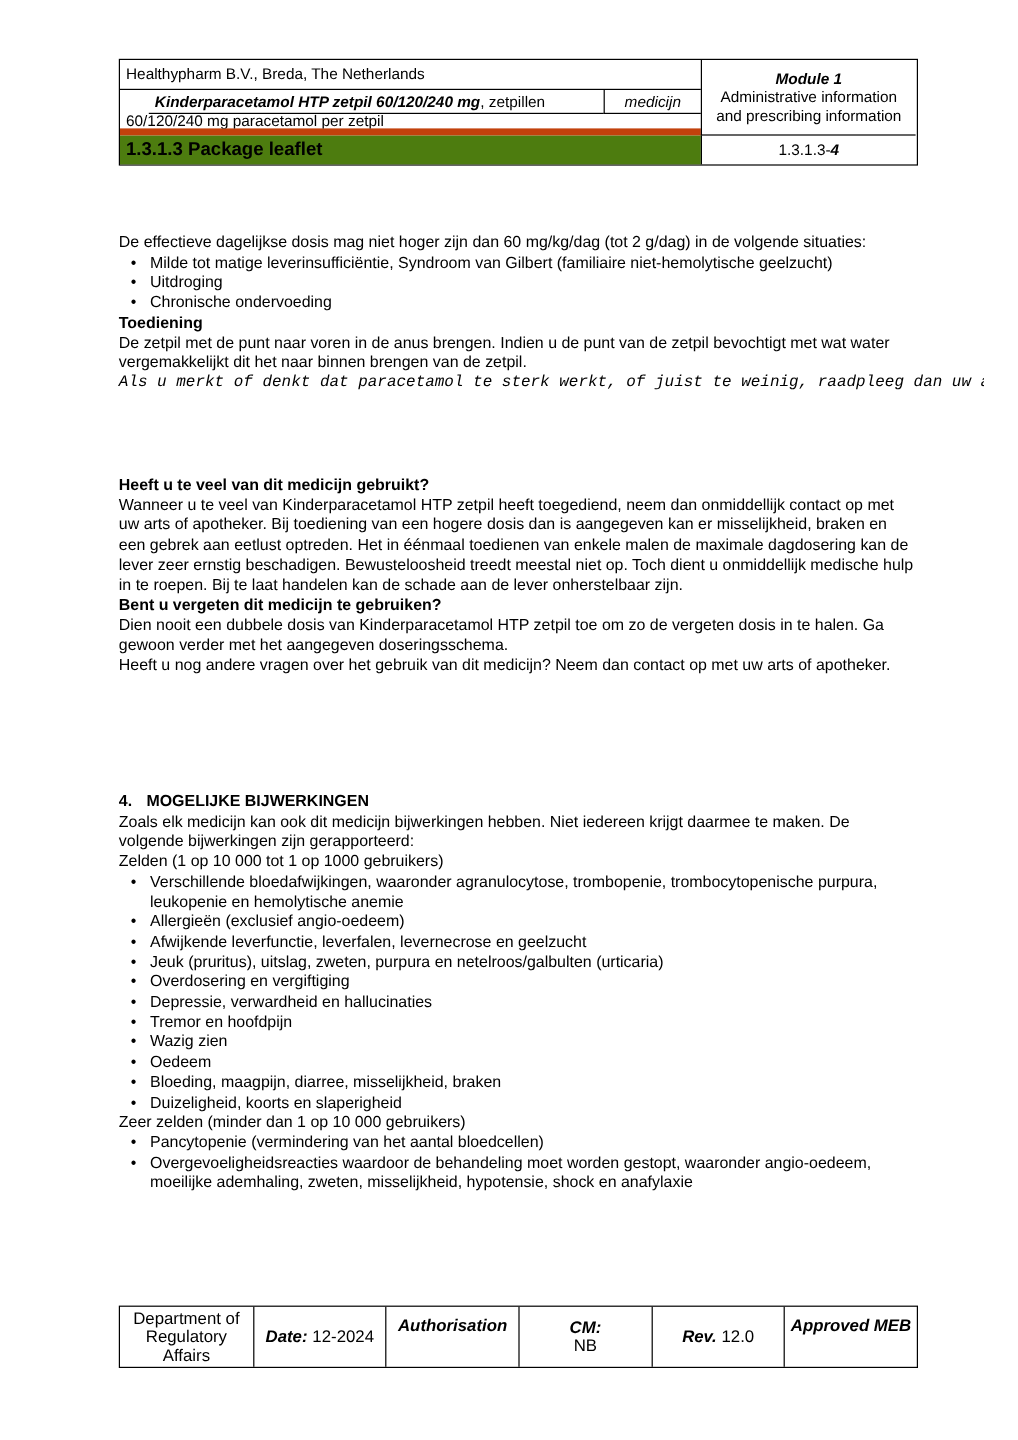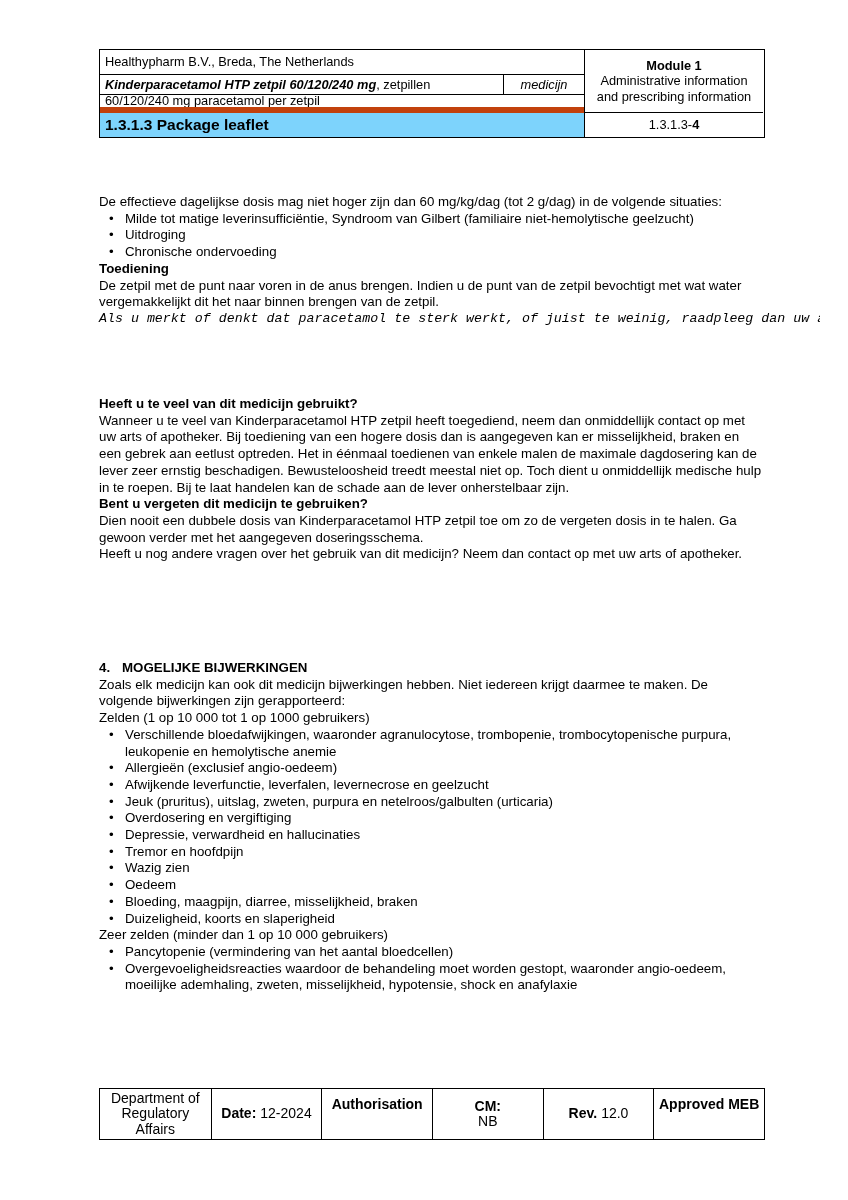--- a/index.html
+++ b/index.html
@@ -20,30 +20,30 @@
     width:664px;
     border:1px solid #000;
     display:grid;
     grid-template-columns:403px 81px 179px;
     grid-template-rows:25px 20px 18px 24px;
     font-size:12.8px;
     line-height:15.2px;
   }
   .ht-cell { display:flex; align-items:center; padding:0 5px; overflow:hidden; box-sizing:border-box; }
   .ht-company  { grid-column:1/3; grid-row:1; border-bottom:1px solid #000; }
-  .ht-product  { grid-column:1;   grid-row:2; border-bottom:1px solid #000; }
+  .ht-product  { grid-column:1;   grid-row:2; border-bottom:1px solid #000;margin-left:24px; }
   .ht-combined { grid-column:2;   grid-row:2; border-bottom:1px solid #000; border-left:1px solid #000;
                  justify-content:center; font-style:italic; }
   .ht-strength { grid-column:1/3; grid-row:3; border-bottom:6px solid #c2410c; }
   .ht-module   { grid-column:3;   grid-row:1/4; border-left:1px solid #000; border-bottom:1px solid #000;
                  flex-direction:column; justify-content:center; text-align:center; padding:0 4px; }
   .ht-section-title { grid-column:1/3; grid-row:4; font-weight:bold; font-size:15.5px; }
   .ht-section-code  { grid-column:3;   grid-row:4; border-left:1px solid #000; justify-content:center; }
   .bold-italic { font-weight:bold; font-style:italic; }
-  .b { font-weight:bold; }
+  .b { font-weight:bold;font-style:italic; }
 
   
   .body-block { position:absolute; left:99px; width:666px; }
   #group-a { top:194px; }
   #group-b { top:396px; }
   #group-c { top:660px; }
   .body-block p { margin:0; }
   .gap { margin-top:18px; }
   .bold-head { font-weight:bold; }
   .italic-line { font-style:italic; white-space:nowrap;font-family:Liberation Mono, monospace; }
@@ -78,21 +78,21 @@
     <div class="ht-cell ht-product">
       <span><span class="bold-italic">Kinderparacetamol HTP zetpil 60/120/240 mg</span><span>, zetpillen</span></span>
     </div>
     <div class="ht-cell ht-combined">medicijn</div>
     <div class="ht-cell ht-strength">60/120/240 mg paracetamol per zetpil</div>
     <div class="ht-cell ht-module">
       <div class="b">Module 1</div>
       <div>Administrative information</div>
       <div>and prescribing information</div>
     </div>
-    <div class="ht-cell ht-section-title" style="background: #7dd3fc;">1.3.1.3 Package leaflet</div>
+    <div class="ht-cell ht-section-title" style="background: #4d7c0f;">1.3.1.3 Package leaflet</div>
     <div class="ht-cell ht-section-code">
       <span><span>1.3.1.3-</span><span class="b">4</span></span>
     </div>
   </div>
 
   <div class="body-block" id="group-a">
     <p>De effectieve dagelijkse dosis mag niet hoger zijn dan 60 mg/kg/dag (tot 2 g/dag) in de volgende situaties:</p>
     <ul class="bullets">
       <li>Milde tot matige leverinsufficiëntie, Syndroom van Gilbert (familiaire niet-hemolytische geelzucht)</li>
       <li>Uitdroging</li>

